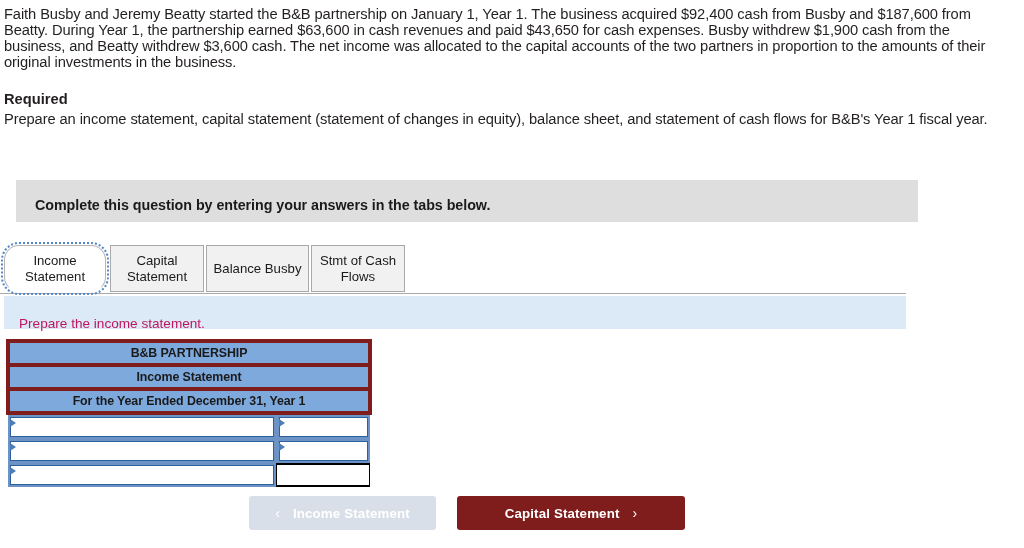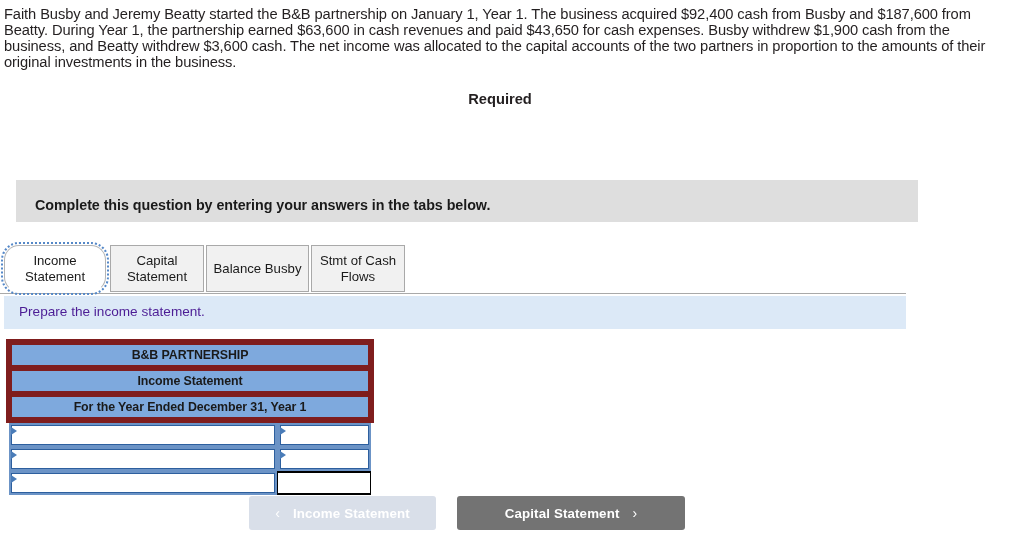--- a/index.html
+++ b/index.html
@@ -30,21 +30,20 @@
     letter-spacing: -0.1px;
     margin: 0;
     color: #231f20;
   }
   .required-heading {
     font-size: 14.7px;
     line-height: 19.5px;
     font-weight: bold;
     margin: 20px 0 0 0;
     color: #231f20;
-    text-align: center;
   }
   .required-text {
     font-size: 14.7px;
     line-height: 19.5px;
     letter-spacing: -0.1px;
     margin: 0;
     color: #231f20;
   }
 
   
@@ -120,44 +119,44 @@
     left: 4px;
     top: 296px;
     width: 902px;
     height: 33px;
     background: #dce9f7;
     box-sizing: border-box;
   }
   .subinstruction-text {
     position: absolute;
     left: 15px;
-    top: 8px;
+    top: 20px;
     font-size: 13.6px;
-    color: #4c1d95;
+    color: #be185d;
   }
 
   
   .worksheet {
     position: absolute;
     left: 6px;
     top: 339px;
     width: 362px;
     border-collapse: collapse;
     table-layout: fixed;
   }
   .worksheet col.col-label { width: 268px; }
   .worksheet col.col-amount { width: 94px; }
 
   .worksheet td {
     padding: 0;
     margin: 0;
   }
   .hdr-cell {
     background: #7ea9dd;
-    border: 6px solid #7f1d1d;
+    border: 4px solid #7f1d1d;
     height: 20px;
     text-align: center;
     vertical-align: middle;
     font-size: 12.4px;
     font-weight: bold;
     color: #1a1a1a;
     letter-spacing: -0.1px;
   }
 
   .entry-row td { height: 24px; }
@@ -244,36 +243,37 @@
   .nav-prev {
     left: 249px;
     width: 187px;
     background: #d9dfe9;
     color: #ffffff;
     cursor: default;
   }
   .nav-next {
     left: 457px;
     width: 228px;
-    background: #737373;
+    background: #7f1d1d;
     color: #ffffff;
   }
   .chev {
     font-size: 14px;
     font-weight: normal;
     line-height: 1;
     display: inline-block;
   }
 </style>
 </head>
 <body>
 
 <div class="problem-body">
   <p class="problem-paragraph">Faith Busby and Jeremy Beatty started the B&amp;B partnership on January 1, Year 1. The business acquired $92,400 cash from Busby and $187,600 from Beatty. During Year 1, the partnership earned $63,600 in cash revenues and paid $43,650 for cash expenses. Busby withdrew $1,900 cash from the business, and Beatty withdrew $3,600 cash. The net income was allocated to the capital accounts of the two partners in proportion to the amounts of their original investments in the business.</p>
   <p class="required-heading">Required</p>
+  <p class="required-text">Prepare an income statement, capital statement (statement of changes in equity), balance sheet, and statement of cash flows for B&amp;B's Year 1 fiscal year.</p>
 </div>
 
 <div class="instruction-banner">
   <div class="instruction-banner-text">Complete this question by entering your answers in the tabs below.</div>
 </div>
 
 <div class="tab-strip">
   <div class="tab active tab-income">
     <span>
       <span>Income</span><br>

